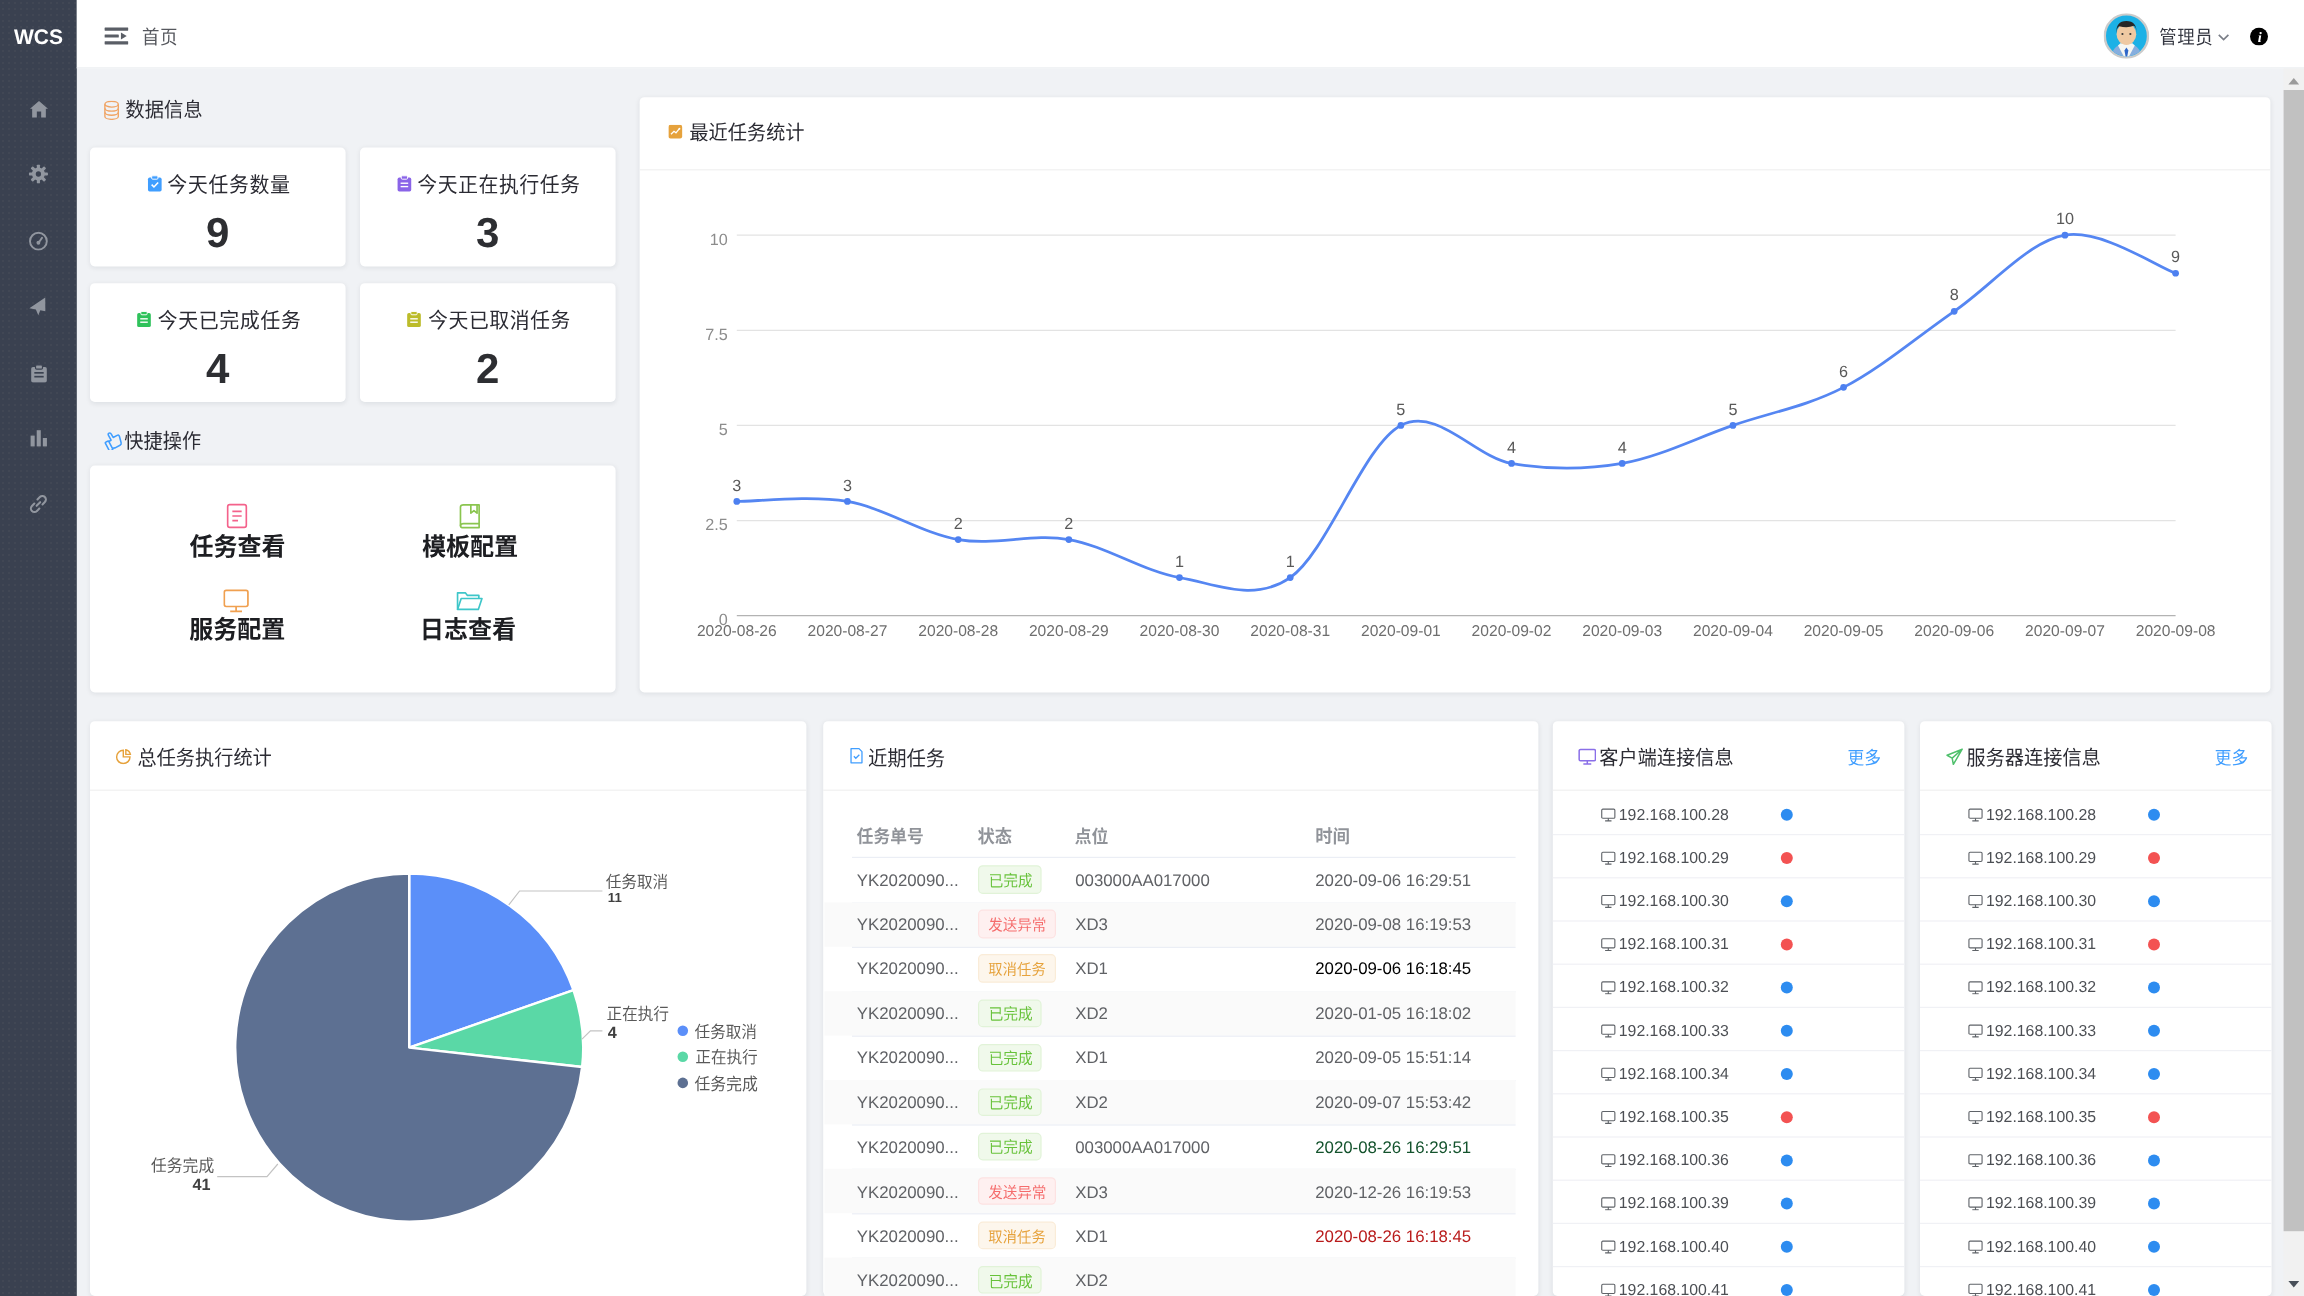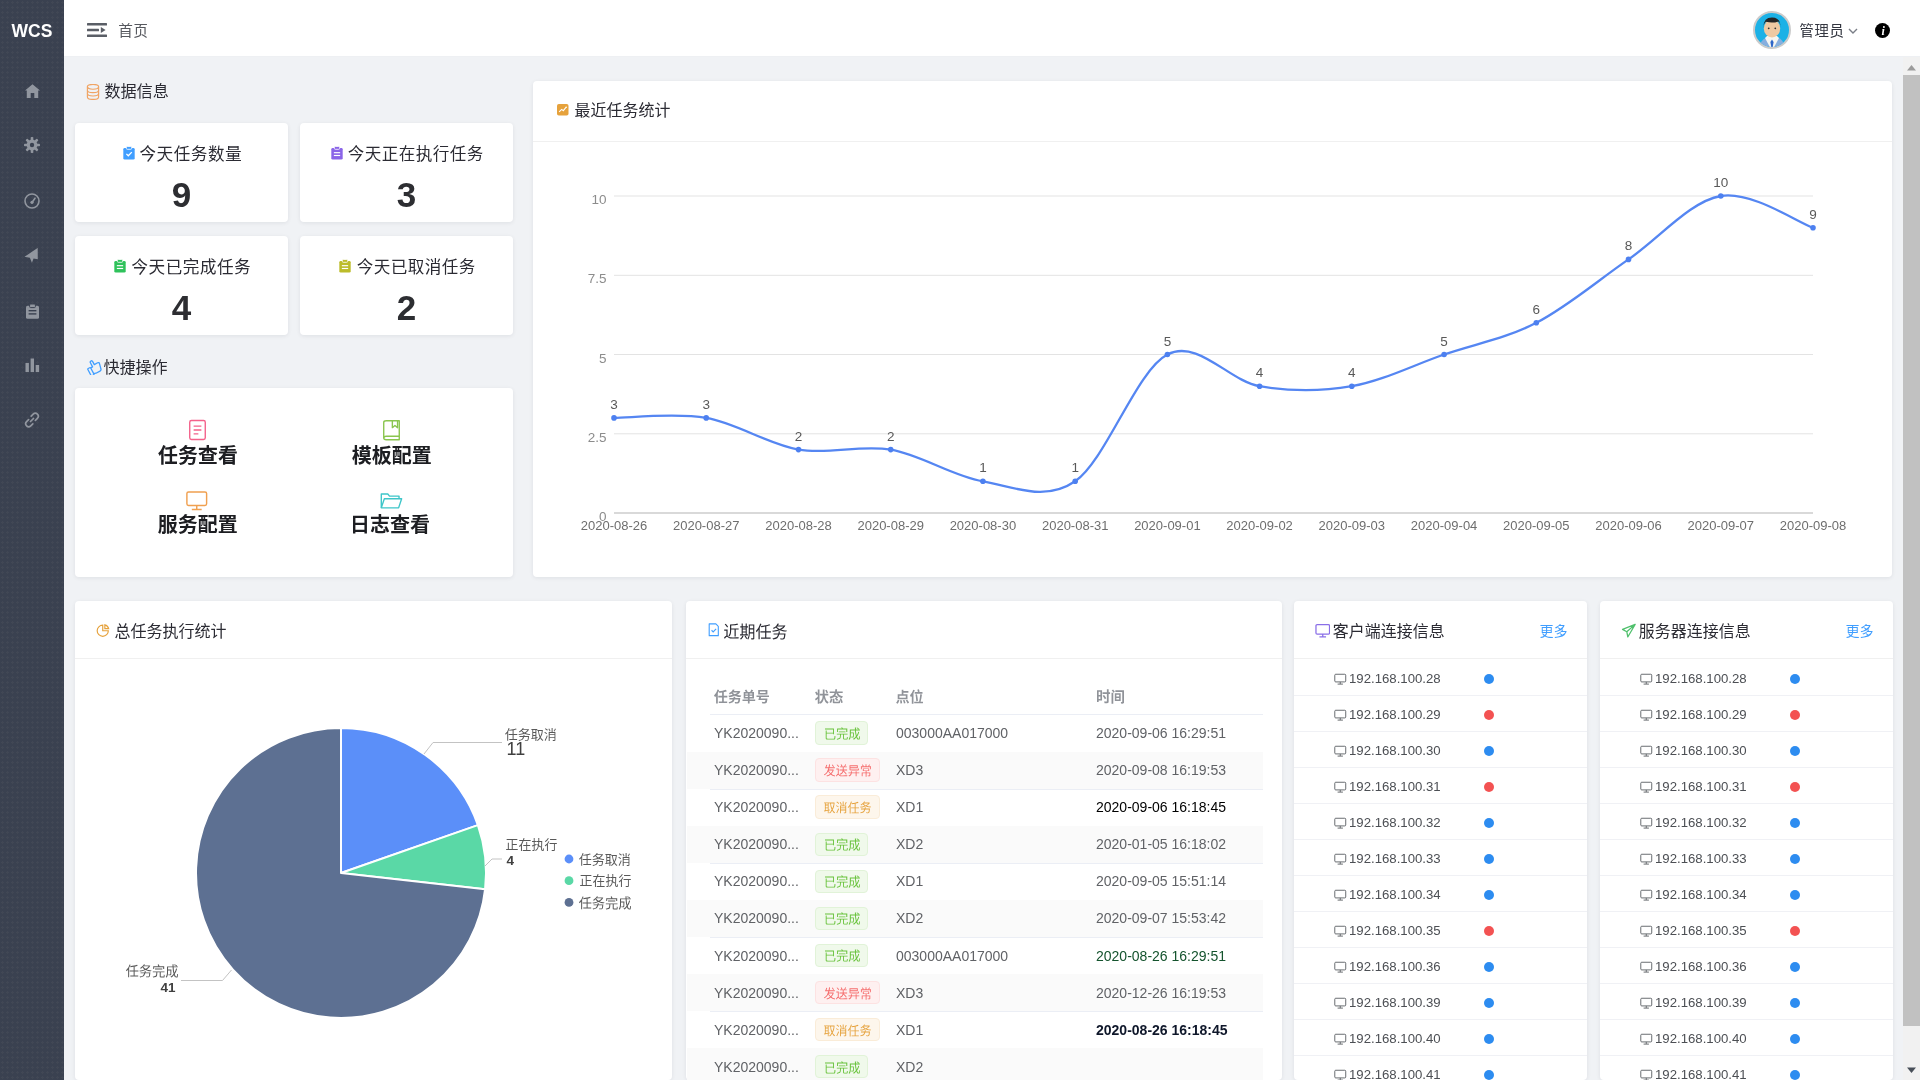--- a/index.html
+++ b/index.html
@@ -277,21 +277,21 @@
     <polyline points="349,97 358,85.5 427,85.5" fill="none" stroke="#c3c3c3" stroke-width="1"></polyline>
     <polyline points="410,209 417,202 427,202" fill="none" stroke="#c3c3c3" stroke-width="1"></polyline>
     <polyline points="156.5,313 147.5,323.5 106,323.5" fill="none" stroke="#c3c3c3" stroke-width="1"></polyline>
     <circle cx="494" cy="202.0" r="4.4" fill="#5b8ff9"></circle>
     <circle cx="494" cy="223.7" r="4.4" fill="#5ad8a6"></circle>
     <circle cx="494" cy="245.4" r="4.4" fill="#5d7092"></circle>
   </svg>
 <svg style="position:absolute;left:505.3px;top:727.9px;overflow:visible" width="51" height="13" viewBox="0.3 -11.0 50.8 13.0">
     <path d="M4.5 0.1L4.5 1.0L12.3 1.0L12.3 0.1L8.8 0.1L8.8 -4.0L12.5 -4.0L12.5 -4.9L8.8 -4.9L8.8 -8.8Q10.0 -9.1 10.5 -9.2Q11.1 -9.4 12.0 -9.7L11.2 -10.6Q9.6 -10.0 8.2 -9.7Q6.8 -9.4 4.4 -9.0Q4.5 -8.8 4.6 -8.6Q4.6 -8.4 4.7 -8.2Q5.7 -8.3 6.2 -8.4Q6.8 -8.5 7.8 -8.6L7.8 -4.9L3.9 -4.9L3.9 -4.0L7.8 -4.0L7.8 0.1L4.5 0.1ZM3.8 -10.9Q3.0 -8.7 2.4 -7.6Q1.7 -6.6 0.3 -5.2Q0.5 -4.9 0.6 -4.7Q0.8 -4.4 0.9 -4.2Q1.4 -4.7 1.7 -5.0Q1.9 -5.3 2.4 -6.0L2.4 1.8L3.4 1.8L3.4 -7.6Q3.9 -8.6 4.1 -9.1Q4.4 -9.6 4.8 -10.6L3.8 -10.9ZM18.8 -4.3Q18.7 -3.8 18.7 -3.6Q18.6 -3.4 18.5 -3.0L14.6 -3.0L14.6 -2.1L18.2 -2.1Q17.5 -0.3 16.8 0.2Q16.0 0.6 13.7 1.1Q13.9 1.3 14.0 1.5Q14.2 1.7 14.3 2.0Q16.8 1.3 17.6 0.8Q18.5 0.2 19.3 -2.1L23.2 -2.1Q23.0 -0.3 22.9 0.2Q22.8 0.6 22.5 0.9Q22.3 1.0 22.2 1.0Q22.2 1.0 21.9 1.0Q21.6 1.0 21.2 1.0Q20.7 1.0 19.9 0.9Q20.1 1.2 20.1 1.3Q20.2 1.5 20.2 1.8Q21.0 1.8 21.4 1.8Q21.8 1.8 22.2 1.8Q22.6 1.8 22.8 1.8Q22.9 1.7 23.2 1.5Q23.7 1.1 23.8 0.5Q24.0 -0.0 24.2 -2.5Q24.3 -2.7 24.3 -2.8Q24.3 -3.0 24.3 -3.0L19.6 -3.0Q19.7 -3.4 19.7 -3.6Q19.7 -3.8 19.8 -4.2L18.8 -4.3ZM22.7 -9.0Q21.9 -8.0 21.4 -7.6Q20.8 -7.2 19.6 -6.5Q18.6 -7.1 18.2 -7.5Q17.8 -7.8 17.2 -8.8L17.4 -9.0L22.7 -9.0ZM18.0 -11.0Q17.3 -10.0 16.6 -9.3Q16.0 -8.6 14.2 -7.4Q14.4 -7.2 14.5 -7.0Q14.6 -6.7 14.8 -6.5Q15.4 -6.9 15.7 -7.2Q16.0 -7.5 16.6 -8.0Q17.1 -7.2 17.4 -6.9Q17.7 -6.5 18.5 -6.0Q17.0 -5.4 16.1 -5.2Q15.2 -5.0 13.6 -4.8Q13.8 -4.6 13.8 -4.4Q13.9 -4.2 14.0 -4.0Q15.9 -4.2 16.9 -4.4Q17.8 -4.6 19.6 -5.3Q21.1 -4.6 22.0 -4.5Q22.9 -4.3 24.9 -4.1Q25.1 -4.4 25.2 -4.6Q25.3 -4.8 25.5 -5.0Q23.8 -5.1 22.9 -5.3Q22.1 -5.4 20.8 -6.0Q22.2 -6.9 22.8 -7.5Q23.4 -8.1 24.2 -9.5L23.6 -9.9L23.4 -9.8L18.2 -9.8Q18.5 -10.2 18.6 -10.3Q18.7 -10.5 19.0 -10.9L18.0 -11.0ZM37.0 -8.1Q36.7 -6.0 36.5 -5.2Q36.2 -4.3 35.5 -2.8Q34.8 -4.3 34.6 -5.2Q34.4 -6.1 34.1 -8.1L37.0 -8.1ZM32.6 -9.0L32.6 -8.1L33.2 -8.1Q33.6 -5.7 33.9 -4.6Q34.1 -3.5 34.9 -1.8Q34.2 -0.5 33.7 0.0Q33.2 0.5 32.2 1.2Q32.4 1.4 32.6 1.5Q32.7 1.7 32.9 2.0Q33.8 1.3 34.3 0.8Q34.7 0.4 35.4 -0.8Q36.1 0.3 36.5 0.8Q36.9 1.2 37.9 1.9Q38.0 1.6 38.2 1.4Q38.3 1.2 38.6 1.1Q37.5 0.4 37.1 -0.1Q36.7 -0.5 36.0 -1.7Q37.0 -3.6 37.4 -4.8Q37.7 -6.0 38.1 -8.9L37.5 -9.0L37.3 -9.0L32.6 -9.0ZM26.5 -0.9L26.7 0.1L30.6 -0.6L30.6 1.9L31.6 1.9L31.6 -0.8L32.7 -1.0L32.7 -1.9L31.6 -1.7L31.6 -9.1L32.5 -9.1L32.5 -10.0L26.6 -10.0L26.6 -9.1L27.5 -9.1L27.5 -0.9L26.5 -0.9ZM28.4 -9.1L30.6 -9.1L30.6 -7.0L28.4 -7.0L28.4 -9.1ZM28.4 -6.1L30.6 -6.1L30.6 -4.0L28.4 -4.0L28.4 -6.1ZM28.4 -3.1L30.6 -3.1L30.6 -1.4L28.4 -1.1L28.4 -3.1ZM50.2 -10.5Q49.9 -9.7 49.6 -9.1Q49.3 -8.6 48.8 -7.9L49.7 -7.5Q50.1 -8.2 50.4 -8.7Q50.7 -9.2 51.1 -10.1L50.2 -10.5ZM43.6 -10.1Q44.1 -9.2 44.4 -8.7Q44.7 -8.1 44.9 -7.4L45.7 -7.9Q45.5 -8.6 45.2 -9.1Q44.9 -9.7 44.4 -10.5L43.6 -10.1ZM40.1 -10.1Q40.9 -9.6 41.4 -9.2Q41.9 -8.9 42.3 -8.3L42.9 -9.2Q42.5 -9.7 42.0 -10.0Q41.5 -10.4 40.7 -10.8L40.1 -10.1ZM39.5 -6.3Q40.3 -5.9 40.8 -5.6Q41.3 -5.4 41.8 -5.0L42.4 -5.6Q41.9 -6.0 41.4 -6.3Q40.9 -6.6 40.0 -7.0L39.5 -6.3ZM39.9 1.2L40.7 1.9Q41.4 0.6 41.8 -0.4Q42.2 -1.3 42.8 -3.0L42.1 -3.8Q41.4 -1.8 41.0 -0.9Q40.5 0.1 39.9 1.2ZM44.9 -4.0L49.7 -4.0L49.7 -2.0L44.9 -2.0L44.9 -4.0ZM44.9 -4.8L44.9 -6.0L49.7 -6.0L49.7 -4.8L44.9 -4.8ZM46.8 -10.9L46.8 -6.9L43.9 -6.9L43.9 2.0L44.9 2.0L44.9 -1.2L49.7 -1.2L49.7 0.7Q49.7 1.0 49.6 1.0Q49.6 1.0 49.4 1.0Q49.2 1.0 48.9 1.0Q48.5 1.0 47.8 1.0Q47.9 1.3 48.0 1.5Q48.0 1.7 48.1 1.9Q49.1 1.9 49.4 1.9Q49.7 1.9 50.1 1.8Q50.5 1.6 50.6 1.5Q50.6 1.3 50.6 0.8L50.6 -6.9L47.8 -6.9L47.8 -10.9L46.8 -10.9Z" fill="#595959"></path>
   </svg>
-<div style="position:absolute;font-size:18px;color:#404040;font-weight:400;line-height:13.5px;white-space:nowrap;font-family:Liberation Sans,sans-serif;left:506.5px;top:742.5px;">11</div>
+<div style="position:absolute;font-size:11px;color:#404040;font-weight:700;line-height:13.5px;white-space:nowrap;font-family:Liberation Sans,sans-serif;left:506.5px;top:742.5px;">11</div>
 <svg style="position:absolute;left:505.7px;top:837.5px;overflow:visible" width="51" height="13" viewBox="0.7 -11.0 50.7 13.0">
     <path d="M2.4 -6.2L2.4 0.1L0.7 0.1L0.7 1.0L12.3 1.0L12.3 0.1L7.3 0.1L7.3 -4.0L11.4 -4.0L11.4 -5.0L7.3 -5.0L7.3 -9.0L11.9 -9.0L11.9 -10.0L1.2 -10.0L1.2 -9.0L6.3 -9.0L6.3 0.1L3.4 0.1L3.4 -6.2L2.4 -6.2ZM18.1 -11.0Q17.9 -10.3 17.8 -9.9Q17.7 -9.6 17.4 -8.9L13.8 -8.9L13.8 -8.0L17.0 -8.0Q16.1 -5.9 15.6 -4.9Q15.0 -4.0 13.5 -2.9Q13.6 -2.7 13.8 -2.4Q13.9 -2.2 14.0 -1.9Q14.5 -2.3 14.8 -2.6Q15.0 -2.8 15.5 -3.3L15.5 2.0L16.5 2.0L16.5 -4.6Q17.1 -5.7 17.4 -6.2Q17.6 -6.8 18.1 -8.0L25.2 -8.0L25.2 -8.9L18.5 -8.9Q18.7 -9.5 18.8 -9.8Q18.9 -10.1 19.1 -10.7L18.1 -11.0ZM20.8 -7.1L20.8 -4.0L17.8 -4.0L17.8 -3.1L20.8 -3.1L20.8 1.0L17.3 1.0L17.3 1.9L25.2 1.9L25.2 1.0L21.7 1.0L21.7 -3.1L24.7 -3.1L24.7 -4.0L21.7 -4.0L21.7 -7.1L20.8 -7.1ZM28.3 -10.9L28.3 -8.0L26.6 -8.0L26.6 -7.1L28.3 -7.1L28.3 -4.1L26.4 -3.5L26.7 -2.4L28.3 -3.0L28.3 0.8Q28.3 1.0 28.2 1.0Q28.2 1.0 28.0 1.0Q27.9 1.0 27.6 1.0Q27.4 1.0 26.8 1.0Q26.9 1.3 27.0 1.5Q27.1 1.7 27.1 1.9Q27.9 1.9 28.2 1.9Q28.4 1.9 28.8 1.8Q29.1 1.6 29.1 1.5Q29.2 1.3 29.2 0.8L29.2 -3.3L30.7 -3.9L30.6 -4.9L29.2 -4.4L29.2 -7.1L30.5 -7.1L30.5 -8.0L29.2 -8.0L29.2 -10.9L28.3 -10.9ZM32.8 -11.0Q32.8 -9.8 32.9 -9.3Q32.9 -8.8 32.8 -7.9L30.8 -7.9L30.8 -7.0L32.8 -7.0Q32.8 -6.0 32.8 -5.6Q32.7 -5.1 32.6 -4.3L31.4 -5.1L30.9 -4.3Q31.3 -4.0 31.6 -3.9Q31.9 -3.7 32.5 -3.3Q32.0 -1.3 31.6 -0.6Q31.2 0.2 29.6 1.2Q29.8 1.4 30.0 1.6Q30.1 1.8 30.2 2.0Q31.9 0.9 32.3 0.1Q32.8 -0.7 33.3 -2.8Q34.0 -2.2 34.3 -2.0Q34.6 -1.8 35.0 -1.4L35.6 -2.2Q35.1 -2.7 34.7 -2.9Q34.3 -3.2 33.5 -3.8Q33.6 -4.7 33.7 -5.3Q33.7 -5.8 33.8 -7.0L35.8 -7.0Q35.7 -1.3 35.6 0.3Q35.6 1.9 37.3 1.9Q38.1 1.9 38.2 1.7Q38.4 1.4 38.5 -0.4Q38.3 -0.5 38.1 -0.6Q37.9 -0.7 37.7 -0.9Q37.7 0.5 37.6 0.8Q37.5 1.0 37.3 1.0Q36.6 1.0 36.6 -0.5Q36.6 -2.1 36.8 -7.9L33.8 -7.9Q33.8 -8.8 33.8 -9.3Q33.8 -9.8 33.8 -10.9L32.8 -11.0ZM44.6 -10.0L44.6 -9.1L51.0 -9.1L51.0 -10.0L44.6 -10.0ZM42.5 -10.9Q41.8 -9.8 41.2 -9.2Q40.5 -8.6 39.5 -7.8Q39.6 -7.5 39.8 -7.3Q39.9 -7.1 40.0 -6.9Q41.2 -7.8 41.9 -8.5Q42.5 -9.3 43.4 -10.5L42.5 -10.9ZM44.1 -6.0L44.1 -5.1L48.5 -5.1L48.5 0.7Q48.5 1.0 48.4 1.0Q48.4 1.0 48.1 1.0Q47.9 1.0 47.4 1.0Q47.0 1.0 46.1 1.0Q46.2 1.3 46.3 1.5Q46.4 1.7 46.4 2.0Q47.7 2.0 48.0 2.0Q48.4 2.0 48.9 1.8Q49.3 1.7 49.4 1.5Q49.4 1.4 49.4 0.8L49.4 -5.1L51.4 -5.1L51.4 -6.0L44.1 -6.0ZM43.0 -7.8Q42.1 -6.1 41.4 -5.3Q40.7 -4.6 39.3 -3.5Q39.5 -3.3 39.7 -3.1Q39.9 -2.9 40.0 -2.6Q40.5 -3.1 40.7 -3.3Q41.0 -3.6 41.5 -4.1L41.5 2.0L42.5 2.0L42.5 -5.2Q43.0 -5.9 43.2 -6.3Q43.5 -6.7 43.9 -7.4L43.0 -7.8Z" fill="#595959"></path>
   </svg>
 <div style="position:absolute;font-size:13.5px;color:#404040;font-weight:700;line-height:13.5px;white-space:nowrap;font-family:Liberation Sans,sans-serif;left:506.5px;top:853.8px;">4</div>
 <svg style="position:absolute;left:126.3px;top:963.9px;overflow:visible" width="52" height="14" viewBox="0.3 -11.0 51.2 13.2">
     <path d="M4.5 0.1L4.5 1.0L12.3 1.0L12.3 0.1L8.8 0.1L8.8 -4.0L12.5 -4.0L12.5 -4.9L8.8 -4.9L8.8 -8.8Q10.0 -9.1 10.5 -9.2Q11.1 -9.4 12.0 -9.7L11.2 -10.6Q9.6 -10.0 8.2 -9.7Q6.8 -9.4 4.4 -9.0Q4.5 -8.8 4.6 -8.6Q4.6 -8.4 4.7 -8.2Q5.7 -8.3 6.2 -8.4Q6.8 -8.5 7.8 -8.6L7.8 -4.9L3.9 -4.9L3.9 -4.0L7.8 -4.0L7.8 0.1L4.5 0.1ZM3.8 -10.9Q3.0 -8.7 2.4 -7.6Q1.7 -6.6 0.3 -5.2Q0.5 -4.9 0.6 -4.7Q0.8 -4.4 0.9 -4.2Q1.4 -4.7 1.7 -5.0Q1.9 -5.3 2.4 -6.0L2.4 1.8L3.4 1.8L3.4 -7.6Q3.9 -8.6 4.1 -9.1Q4.4 -9.6 4.8 -10.6L3.8 -10.9ZM18.8 -4.3Q18.7 -3.8 18.7 -3.6Q18.6 -3.4 18.5 -3.0L14.6 -3.0L14.6 -2.1L18.2 -2.1Q17.5 -0.3 16.8 0.2Q16.0 0.6 13.7 1.1Q13.9 1.3 14.0 1.5Q14.2 1.7 14.3 2.0Q16.8 1.3 17.6 0.8Q18.5 0.2 19.3 -2.1L23.2 -2.1Q23.0 -0.3 22.9 0.2Q22.8 0.6 22.5 0.9Q22.3 1.0 22.2 1.0Q22.2 1.0 21.9 1.0Q21.6 1.0 21.2 1.0Q20.7 1.0 19.9 0.9Q20.1 1.2 20.1 1.3Q20.2 1.5 20.2 1.8Q21.0 1.8 21.4 1.8Q21.8 1.8 22.2 1.8Q22.6 1.8 22.8 1.8Q22.9 1.7 23.2 1.5Q23.7 1.1 23.8 0.5Q24.0 -0.0 24.2 -2.5Q24.3 -2.7 24.3 -2.8Q24.3 -3.0 24.3 -3.0L19.6 -3.0Q19.7 -3.4 19.7 -3.6Q19.7 -3.8 19.8 -4.2L18.8 -4.3ZM22.7 -9.0Q21.9 -8.0 21.4 -7.6Q20.8 -7.2 19.6 -6.5Q18.6 -7.1 18.2 -7.5Q17.8 -7.8 17.2 -8.8L17.4 -9.0L22.7 -9.0ZM18.0 -11.0Q17.3 -10.0 16.6 -9.3Q16.0 -8.6 14.2 -7.4Q14.4 -7.2 14.5 -7.0Q14.6 -6.7 14.8 -6.5Q15.4 -6.9 15.7 -7.2Q16.0 -7.5 16.6 -8.0Q17.1 -7.2 17.4 -6.9Q17.7 -6.5 18.5 -6.0Q17.0 -5.4 16.1 -5.2Q15.2 -5.0 13.6 -4.8Q13.8 -4.6 13.8 -4.4Q13.9 -4.2 14.0 -4.0Q15.9 -4.2 16.9 -4.4Q17.8 -4.6 19.6 -5.3Q21.1 -4.6 22.0 -4.5Q22.9 -4.3 24.9 -4.1Q25.1 -4.4 25.2 -4.6Q25.3 -4.8 25.5 -5.0Q23.8 -5.1 22.9 -5.3Q22.1 -5.4 20.8 -6.0Q22.2 -6.9 22.8 -7.5Q23.4 -8.1 24.2 -9.5L23.6 -9.9L23.4 -9.8L18.2 -9.8Q18.5 -10.2 18.6 -10.3Q18.7 -10.5 19.0 -10.9L18.0 -11.0ZM28.9 -6.9L28.9 -6.0L36.0 -6.0L36.0 -6.9L28.9 -6.9ZM26.7 -4.0L26.7 -3.1L30.2 -3.1Q30.1 -0.5 29.8 0.1Q29.5 0.7 26.6 1.3Q26.8 1.5 26.9 1.7Q27.0 1.9 27.1 2.1Q30.3 1.4 30.7 0.7Q31.0 -0.1 31.2 -3.1L33.5 -3.1L33.5 0.5Q33.5 1.6 33.7 1.8Q33.8 1.9 35.0 1.9Q35.3 1.9 36.0 1.9Q36.8 1.9 37.0 1.9Q38.0 1.9 38.2 1.7Q38.3 1.5 38.4 -0.5Q38.2 -0.6 38.0 -0.6Q37.8 -0.7 37.5 -0.9Q37.5 0.8 37.5 0.9Q37.4 1.0 36.9 1.0Q36.6 1.0 36.0 1.0Q35.4 1.0 35.1 1.0Q34.6 1.0 34.5 1.0Q34.5 0.9 34.5 0.5L34.5 -3.1L38.2 -3.1L38.2 -4.0L26.7 -4.0ZM31.5 -10.6Q31.7 -10.1 31.8 -9.8Q32.0 -9.5 32.1 -9.0L27.1 -9.0L27.1 -6.4L28.0 -6.4L28.0 -8.1L36.9 -8.1L36.9 -6.4L37.9 -6.4L37.9 -9.0L33.3 -9.0Q33.1 -9.6 32.9 -10.0Q32.8 -10.4 32.4 -11.0L31.5 -10.6ZM46.1 -11.0Q46.1 -10.3 46.1 -10.0Q46.1 -9.6 46.1 -8.9L40.7 -8.9L40.7 -4.9Q40.7 -2.9 40.6 -1.6Q40.5 -0.4 39.5 1.5Q39.7 1.7 39.9 1.8Q40.1 2.0 40.3 2.2Q41.5 0.3 41.6 -1.2Q41.7 -2.7 41.7 -4.9L41.7 -5.0L44.0 -5.0Q44.0 -2.4 44.0 -1.9Q43.9 -1.4 43.8 -1.2Q43.7 -1.0 43.6 -1.0Q43.5 -1.0 43.3 -1.0Q43.1 -1.0 42.8 -1.0Q42.6 -1.0 42.0 -1.1Q42.1 -0.8 42.2 -0.6Q42.2 -0.4 42.2 -0.1Q42.9 -0.1 43.2 -0.1Q43.5 -0.1 43.8 -0.1Q44.2 -0.2 44.3 -0.2Q44.4 -0.3 44.6 -0.5Q44.9 -0.9 44.9 -1.5Q44.9 -2.1 45.0 -5.5Q45.0 -5.6 45.0 -5.8Q45.0 -5.9 45.0 -5.9L41.7 -5.9L41.7 -8.0L46.2 -8.0Q46.3 -5.5 46.5 -4.4Q46.7 -3.3 47.2 -1.6Q46.3 -0.5 45.8 -0.0Q45.3 0.5 44.1 1.2Q44.3 1.4 44.5 1.6Q44.7 1.8 44.9 2.0Q45.9 1.4 46.3 1.0Q46.8 0.6 47.5 -0.5Q48.1 1.2 48.5 1.6Q48.9 2.0 49.9 2.0Q50.9 2.0 51.1 1.7Q51.3 1.4 51.5 -1.2Q51.2 -1.3 51.0 -1.5Q50.8 -1.6 50.6 -1.8Q50.5 0.1 50.5 0.5Q50.4 1.0 50.0 1.0Q49.3 1.0 49.0 0.5Q48.8 -0.0 48.3 -1.4Q49.2 -2.9 49.6 -3.7Q50.0 -4.6 50.6 -6.5L49.6 -6.8Q49.2 -5.3 48.9 -4.6Q48.6 -4.0 47.9 -2.7Q47.6 -4.2 47.5 -5.0Q47.3 -5.9 47.2 -8.0L51.4 -8.0L51.4 -8.9L47.1 -8.9Q47.1 -9.6 47.1 -10.0Q47.1 -10.3 47.1 -11.0L46.1 -11.0ZM47.7 -10.4Q48.5 -10.0 49.0 -9.7Q49.5 -9.4 50.0 -8.9L50.7 -9.6Q50.1 -10.0 49.6 -10.3Q49.1 -10.6 48.3 -11.0L47.7 -10.4Z" fill="#595959"></path>
   </svg>
 <div style="position:absolute;font-size:13.5px;color:#404040;font-weight:700;line-height:13.5px;white-space:nowrap;font-family:Liberation Sans,sans-serif;right:1744.5px;top:980.8px;">41</div>
 <svg style="position:absolute;left:579.3px;top:852.5px;overflow:visible" width="51" height="13" viewBox="0.3 -11.0 50.8 13.0">
     <path d="M4.5 0.1L4.5 1.0L12.3 1.0L12.3 0.1L8.8 0.1L8.8 -4.0L12.5 -4.0L12.5 -4.9L8.8 -4.9L8.8 -8.8Q10.0 -9.1 10.5 -9.2Q11.1 -9.4 12.0 -9.7L11.2 -10.6Q9.6 -10.0 8.2 -9.7Q6.8 -9.4 4.4 -9.0Q4.5 -8.8 4.6 -8.6Q4.6 -8.4 4.7 -8.2Q5.7 -8.3 6.2 -8.4Q6.8 -8.5 7.8 -8.6L7.8 -4.9L3.9 -4.9L3.9 -4.0L7.8 -4.0L7.8 0.1L4.5 0.1ZM3.8 -10.9Q3.0 -8.7 2.4 -7.6Q1.7 -6.6 0.3 -5.2Q0.5 -4.9 0.6 -4.7Q0.8 -4.4 0.9 -4.2Q1.4 -4.7 1.7 -5.0Q1.9 -5.3 2.4 -6.0L2.4 1.8L3.4 1.8L3.4 -7.6Q3.9 -8.6 4.1 -9.1Q4.4 -9.6 4.8 -10.6L3.8 -10.9ZM18.8 -4.3Q18.7 -3.8 18.7 -3.6Q18.6 -3.4 18.5 -3.0L14.6 -3.0L14.6 -2.1L18.2 -2.1Q17.5 -0.3 16.8 0.2Q16.0 0.6 13.7 1.1Q13.9 1.3 14.0 1.5Q14.2 1.7 14.3 2.0Q16.8 1.3 17.6 0.8Q18.5 0.2 19.3 -2.1L23.2 -2.1Q23.0 -0.3 22.9 0.2Q22.8 0.6 22.5 0.9Q22.3 1.0 22.2 1.0Q22.2 1.0 21.9 1.0Q21.6 1.0 21.2 1.0Q20.7 1.0 19.9 0.9Q20.1 1.2 20.1 1.3Q20.2 1.5 20.2 1.8Q21.0 1.8 21.4 1.8Q21.8 1.8 22.2 1.8Q22.6 1.8 22.8 1.8Q22.9 1.7 23.2 1.5Q23.7 1.1 23.8 0.5Q24.0 -0.0 24.2 -2.5Q24.3 -2.7 24.3 -2.8Q24.3 -3.0 24.3 -3.0L19.6 -3.0Q19.7 -3.4 19.7 -3.6Q19.7 -3.8 19.8 -4.2L18.8 -4.3ZM22.7 -9.0Q21.9 -8.0 21.4 -7.6Q20.8 -7.2 19.6 -6.5Q18.6 -7.1 18.2 -7.5Q17.8 -7.8 17.2 -8.8L17.4 -9.0L22.7 -9.0ZM18.0 -11.0Q17.3 -10.0 16.6 -9.3Q16.0 -8.6 14.2 -7.4Q14.4 -7.2 14.5 -7.0Q14.6 -6.7 14.8 -6.5Q15.4 -6.9 15.7 -7.2Q16.0 -7.5 16.6 -8.0Q17.1 -7.2 17.4 -6.9Q17.7 -6.5 18.5 -6.0Q17.0 -5.4 16.1 -5.2Q15.2 -5.0 13.6 -4.8Q13.8 -4.6 13.8 -4.4Q13.9 -4.2 14.0 -4.0Q15.9 -4.2 16.9 -4.4Q17.8 -4.6 19.6 -5.3Q21.1 -4.6 22.0 -4.5Q22.9 -4.3 24.9 -4.1Q25.1 -4.4 25.2 -4.6Q25.3 -4.8 25.5 -5.0Q23.8 -5.1 22.9 -5.3Q22.1 -5.4 20.8 -6.0Q22.2 -6.9 22.8 -7.5Q23.4 -8.1 24.2 -9.5L23.6 -9.9L23.4 -9.8L18.2 -9.8Q18.5 -10.2 18.6 -10.3Q18.7 -10.5 19.0 -10.9L18.0 -11.0ZM37.0 -8.1Q36.7 -6.0 36.5 -5.2Q36.2 -4.3 35.5 -2.8Q34.8 -4.3 34.6 -5.2Q34.4 -6.1 34.1 -8.1L37.0 -8.1ZM32.6 -9.0L32.6 -8.1L33.2 -8.1Q33.6 -5.7 33.9 -4.6Q34.1 -3.5 34.9 -1.8Q34.2 -0.5 33.7 0.0Q33.2 0.5 32.2 1.2Q32.4 1.4 32.6 1.5Q32.7 1.7 32.9 2.0Q33.8 1.3 34.3 0.8Q34.7 0.4 35.4 -0.8Q36.1 0.3 36.5 0.8Q36.9 1.2 37.9 1.9Q38.0 1.6 38.2 1.4Q38.3 1.2 38.6 1.1Q37.5 0.4 37.1 -0.1Q36.7 -0.5 36.0 -1.7Q37.0 -3.6 37.4 -4.8Q37.7 -6.0 38.1 -8.9L37.5 -9.0L37.3 -9.0L32.6 -9.0ZM26.5 -0.9L26.7 0.1L30.6 -0.6L30.6 1.9L31.6 1.9L31.6 -0.8L32.7 -1.0L32.7 -1.9L31.6 -1.7L31.6 -9.1L32.5 -9.1L32.5 -10.0L26.6 -10.0L26.6 -9.1L27.5 -9.1L27.5 -0.9L26.5 -0.9ZM28.4 -9.1L30.6 -9.1L30.6 -7.0L28.4 -7.0L28.4 -9.1ZM28.4 -6.1L30.6 -6.1L30.6 -4.0L28.4 -4.0L28.4 -6.1ZM28.4 -3.1L30.6 -3.1L30.6 -1.4L28.4 -1.1L28.4 -3.1ZM50.2 -10.5Q49.9 -9.7 49.6 -9.1Q49.3 -8.6 48.8 -7.9L49.7 -7.5Q50.1 -8.2 50.4 -8.7Q50.7 -9.2 51.1 -10.1L50.2 -10.5ZM43.6 -10.1Q44.1 -9.2 44.4 -8.7Q44.7 -8.1 44.9 -7.4L45.7 -7.9Q45.5 -8.6 45.2 -9.1Q44.9 -9.7 44.4 -10.5L43.6 -10.1ZM40.1 -10.1Q40.9 -9.6 41.4 -9.2Q41.9 -8.9 42.3 -8.3L42.9 -9.2Q42.5 -9.7 42.0 -10.0Q41.5 -10.4 40.7 -10.8L40.1 -10.1ZM39.5 -6.3Q40.3 -5.9 40.8 -5.6Q41.3 -5.4 41.8 -5.0L42.4 -5.6Q41.9 -6.0 41.4 -6.3Q40.9 -6.6 40.0 -7.0L39.5 -6.3ZM39.9 1.2L40.7 1.9Q41.4 0.6 41.8 -0.4Q42.2 -1.3 42.8 -3.0L42.1 -3.8Q41.4 -1.8 41.0 -0.9Q40.5 0.1 39.9 1.2ZM44.9 -4.0L49.7 -4.0L49.7 -2.0L44.9 -2.0L44.9 -4.0ZM44.9 -4.8L44.9 -6.0L49.7 -6.0L49.7 -4.8L44.9 -4.8ZM46.8 -10.9L46.8 -6.9L43.9 -6.9L43.9 2.0L44.9 2.0L44.9 -1.2L49.7 -1.2L49.7 0.7Q49.7 1.0 49.6 1.0Q49.6 1.0 49.4 1.0Q49.2 1.0 48.9 1.0Q48.5 1.0 47.8 1.0Q47.9 1.3 48.0 1.5Q48.0 1.7 48.1 1.9Q49.1 1.9 49.4 1.9Q49.7 1.9 50.1 1.8Q50.5 1.6 50.6 1.5Q50.6 1.3 50.6 0.8L50.6 -6.9L47.8 -6.9L47.8 -10.9L46.8 -10.9Z" fill="#595959"></path>
@@ -393,21 +393,21 @@
   </svg>
 <div style="position:absolute;font-size:14px;color:#606266;font-weight:400;line-height:14px;white-space:nowrap;font-family:Liberation Sans,sans-serif;left:896px;top:985.6px;">XD3</div>
 <div style="position:absolute;font-size:14px;color:#606266;font-weight:400;line-height:14px;white-space:nowrap;font-family:Liberation Sans,sans-serif;left:1096px;top:985.6px;">2020-12-26 16:19:53</div>
 <div class="abs" style="left:710px;top:1011.2px;width:553px;height:1px;background:#ebeef5"></div>
 <div style="position:absolute;font-size:14px;color:#606266;font-weight:400;line-height:14px;white-space:nowrap;font-family:Liberation Sans,sans-serif;left:714px;top:1022.8px;">YK2020090...</div>
 <div class="abs" style="left:815px;top:1018.0px;width:65px;height:23.4px;background:#fdf6ec;border:1px solid #faecd8;border-radius:4px"></div>
 <svg style="position:absolute;left:824.0px;top:1023.6px;overflow:visible" width="47" height="13" viewBox="0.5 -11.0 47.0 12.2">
     <path d="M10.2 -9.0Q9.9 -7.0 9.6 -6.1Q9.4 -5.2 8.8 -3.8Q8.1 -5.3 7.9 -6.2Q7.7 -7.1 7.5 -9.0L10.2 -9.0ZM6.1 -9.9L6.1 -9.0L6.7 -9.0Q7.0 -6.6 7.2 -5.5Q7.5 -4.5 8.2 -2.8Q7.5 -1.5 7.1 -1.0Q6.7 -0.5 5.7 0.2Q5.9 0.4 6.1 0.6Q6.2 0.7 6.3 1.0Q7.2 0.3 7.6 -0.2Q8.0 -0.6 8.7 -1.8Q9.3 -0.7 9.7 -0.2Q10.0 0.2 11.0 0.9Q11.1 0.6 11.2 0.4Q11.4 0.2 11.6 0.1Q10.6 -0.6 10.2 -1.1Q9.8 -1.5 9.2 -2.7Q10.2 -4.6 10.5 -5.7Q10.8 -6.9 11.1 -9.7L10.6 -9.9L10.4 -9.9L6.1 -9.9ZM0.5 -1.9L0.7 -0.9L4.3 -1.6L4.3 0.9L5.1 0.9L5.1 -1.8L6.2 -2.0L6.2 -2.9L5.1 -2.7L5.1 -9.2L6.0 -9.2L6.0 -10.0L0.6 -10.0L0.6 -9.2L1.4 -9.2L1.4 -2.0L0.5 -1.9ZM2.2 -9.2L4.3 -9.2L4.3 -7.8L2.2 -7.8L2.2 -9.2ZM2.2 -7.0L4.3 -7.0L4.3 -5.0L2.2 -5.0L2.2 -7.0ZM2.2 -4.2L4.3 -4.2L4.3 -2.5L2.2 -2.1L2.2 -4.2ZM22.3 -10.5Q22.0 -9.7 21.8 -9.2Q21.5 -8.6 21.1 -7.9L21.8 -7.5Q22.3 -8.2 22.5 -8.7Q22.8 -9.2 23.2 -10.2L22.3 -10.5ZM16.2 -10.1Q16.7 -9.3 17.0 -8.7Q17.2 -8.2 17.4 -7.5L18.2 -7.9Q18.0 -8.6 17.8 -9.2Q17.5 -9.7 17.0 -10.5L16.2 -10.1ZM13.0 -10.1Q13.8 -9.6 14.2 -9.3Q14.7 -8.9 15.1 -8.4L15.6 -9.2Q15.2 -9.7 14.7 -10.0Q14.3 -10.4 13.5 -10.8L13.0 -10.1ZM12.5 -6.5Q13.2 -6.1 13.7 -5.8Q14.1 -5.5 14.6 -5.1L15.1 -5.8Q14.7 -6.2 14.2 -6.4Q13.7 -6.7 13.0 -7.1L12.5 -6.5ZM12.8 0.2L13.6 0.8Q14.2 -0.4 14.6 -1.3Q15.0 -2.1 15.5 -3.5L14.9 -4.1Q14.2 -2.6 13.8 -1.7Q13.4 -0.8 12.8 0.2ZM17.4 -4.2L21.8 -4.2L21.8 -2.8L17.4 -2.8L17.4 -4.2ZM17.4 -5.0L17.4 -6.1L21.8 -6.1L21.8 -5.0L17.4 -5.0ZM19.2 -11.0L19.2 -7.0L16.5 -7.0L16.5 0.9L17.4 0.9L17.4 -2.0L21.8 -2.0L21.8 -0.2Q21.8 -0.0 21.8 -0.0Q21.8 0.0 21.6 0.0Q21.4 0.0 21.1 0.0Q20.8 0.0 20.1 0.0Q20.2 0.2 20.3 0.4Q20.4 0.6 20.4 0.9Q21.3 0.9 21.6 0.9Q21.9 0.9 22.3 0.7Q22.6 0.6 22.7 0.4Q22.7 0.3 22.7 -0.2L22.7 -7.0L20.1 -7.0L20.1 -11.0L19.2 -11.0ZM28.1 0.0L28.1 0.9L35.3 0.9L35.3 0.0L32.1 0.0L32.1 -4.1L35.5 -4.1L35.5 -5.0L32.1 -5.0L32.1 -8.9Q33.2 -9.1 33.7 -9.2Q34.2 -9.4 35.0 -9.7L34.4 -10.6Q32.9 -10.0 31.6 -9.7Q30.3 -9.4 28.0 -9.1Q28.1 -8.8 28.2 -8.6Q28.3 -8.5 28.3 -8.2Q29.2 -8.3 29.7 -8.4Q30.2 -8.5 31.2 -8.7L31.2 -5.0L27.6 -5.0L27.6 -4.1L31.2 -4.1L31.2 0.0L28.1 0.0ZM27.5 -10.9Q26.8 -8.8 26.2 -7.7Q25.5 -6.6 24.2 -5.2Q24.4 -5.0 24.6 -4.8Q24.7 -4.5 24.8 -4.3Q25.3 -4.8 25.5 -5.1Q25.8 -5.4 26.2 -6.1L26.2 1.2L27.1 1.2L27.1 -7.6Q27.6 -8.6 27.8 -9.1Q28.0 -9.6 28.4 -10.6L27.5 -10.9ZM41.3 -5.1Q41.3 -4.7 41.2 -4.4Q41.2 -4.2 41.1 -3.8L37.5 -3.8L37.5 -3.0L40.8 -3.0Q40.1 -1.2 39.5 -0.8Q38.8 -0.3 36.7 0.1Q36.8 0.3 37.0 0.5Q37.1 0.7 37.2 0.9Q39.5 0.3 40.3 -0.2Q41.0 -0.8 41.8 -3.0L45.4 -3.0Q45.2 -1.2 45.1 -0.8Q45.0 -0.4 44.7 -0.1Q44.6 0.0 44.5 0.0Q44.5 0.0 44.2 0.0Q43.9 0.0 43.5 0.0Q43.1 0.0 42.4 -0.1Q42.5 0.2 42.6 0.3Q42.6 0.5 42.7 0.7Q43.4 0.8 43.7 0.8Q44.1 0.8 44.5 0.8Q44.9 0.7 45.0 0.7Q45.2 0.7 45.4 0.4Q45.8 0.1 46.0 -0.5Q46.1 -1.0 46.4 -3.4Q46.4 -3.5 46.4 -3.6Q46.4 -3.8 46.4 -3.8L42.0 -3.8Q42.1 -4.2 42.2 -4.4Q42.2 -4.6 42.3 -5.1L41.3 -5.1ZM44.9 -9.0Q44.2 -8.2 43.7 -7.9Q43.2 -7.5 42.1 -7.0Q41.2 -7.5 40.8 -7.8Q40.4 -8.1 39.9 -8.8L40.0 -9.0L44.9 -9.0ZM40.6 -11.0Q40.0 -10.0 39.4 -9.3Q38.8 -8.7 37.1 -7.7Q37.3 -7.6 37.4 -7.4Q37.5 -7.2 37.6 -7.0Q38.2 -7.3 38.5 -7.6Q38.8 -7.8 39.3 -8.2Q39.8 -7.6 40.1 -7.3Q40.4 -7.0 41.1 -6.6Q39.7 -6.1 38.9 -5.9Q38.1 -5.8 36.5 -5.6Q36.7 -5.4 36.8 -5.3Q36.8 -5.1 36.9 -4.8Q38.7 -5.1 39.6 -5.2Q40.5 -5.4 42.1 -6.1Q43.5 -5.5 44.3 -5.3Q45.2 -5.1 47.0 -5.0Q47.1 -5.2 47.2 -5.4Q47.3 -5.6 47.5 -5.8Q45.9 -5.9 45.2 -6.0Q44.4 -6.2 43.2 -6.6Q44.5 -7.3 45.0 -7.8Q45.6 -8.3 46.3 -9.4L45.8 -9.8L45.6 -9.8L40.8 -9.8Q41.0 -10.1 41.2 -10.3Q41.3 -10.5 41.5 -10.8L40.6 -11.0Z" fill="#E6A23C"></path>
   </svg>
 <div style="position:absolute;font-size:14px;color:#606266;font-weight:400;line-height:14px;white-space:nowrap;font-family:Liberation Sans,sans-serif;left:896px;top:1022.8px;">XD1</div>
-<div style="position:absolute;font-size:14px;color:#0f172a;font-weight:700;line-height:14px;white-space:nowrap;font-family:Liberation Sans,sans-serif;left:1096px;top:1022.8px;">2020-08-26 16:18:45</div>
+<div style="position:absolute;font-size:14px;color:#b91c1c;font-weight:400;line-height:14px;white-space:nowrap;font-family:Liberation Sans,sans-serif;left:1096px;top:1022.8px;">2020-08-26 16:18:45</div>
 <div class="abs" style="left:710px;top:1048.3px;width:553px;height:1px;background:#ebeef5"></div>
 <div class="abs" style="left:687px;top:1048.3px;width:576px;height:37.1px;background:#fafafa"></div>
 <div style="position:absolute;font-size:14px;color:#606266;font-weight:400;line-height:14px;white-space:nowrap;font-family:Liberation Sans,sans-serif;left:714px;top:1059.8px;">YK2020090...</div>
 <div class="abs" style="left:815px;top:1055.1px;width:53px;height:23.4px;background:#f0f9eb;border:1px solid #e1f3d8;border-radius:4px"></div>
 <svg style="position:absolute;left:824.6px;top:1060.7px;overflow:visible" width="35" height="13" viewBox="1.1 -11.2 34.4 12.3">
     <path d="M1.1 -10.0L1.1 -9.1L9.0 -9.1L9.0 -5.9L2.7 -5.9L2.7 -7.9L1.8 -7.9L1.8 -1.2Q1.8 0.5 2.1 0.7Q2.4 0.9 4.3 0.9Q4.8 0.9 6.5 0.9Q8.3 0.9 8.8 0.9Q10.8 0.9 11.0 0.6Q11.2 0.2 11.4 -2.4Q11.1 -2.5 10.9 -2.5Q10.7 -2.6 10.5 -2.8Q10.3 -0.5 10.2 -0.2Q10.1 0.0 8.8 0.0Q8.0 0.0 6.4 0.0Q4.9 0.0 4.2 0.0Q2.9 0.0 2.8 -0.1Q2.7 -0.2 2.7 -1.1L2.7 -5.0L9.0 -5.0L9.0 -4.3L9.9 -4.3L9.9 -10.0L1.1 -10.0ZM14.7 -7.0L14.7 -6.2L21.2 -6.2L21.2 -7.0L14.7 -7.0ZM12.7 -4.8L12.7 -4.0L15.9 -4.0Q15.8 -1.5 15.5 -0.9Q15.2 -0.3 12.5 0.3Q12.7 0.5 12.8 0.6Q12.9 0.8 13.0 1.0Q16.0 0.4 16.3 -0.3Q16.6 -1.1 16.8 -4.0L18.9 -4.0L18.9 -0.5Q18.9 0.6 19.1 0.7Q19.2 0.8 20.3 0.8Q20.5 0.8 21.2 0.8Q21.9 0.8 22.2 0.8Q23.1 0.8 23.2 0.6Q23.4 0.4 23.5 -1.4Q23.2 -1.5 23.0 -1.6Q22.8 -1.7 22.6 -1.9Q22.6 -0.2 22.6 -0.1Q22.5 0.0 22.1 0.0Q21.8 0.0 21.2 0.0Q20.6 0.0 20.4 0.0Q19.9 0.0 19.9 -0.0Q19.8 -0.1 19.8 -0.5L19.8 -4.0L23.3 -4.0L23.3 -4.8L12.7 -4.8ZM17.0 -10.9Q17.2 -10.6 17.4 -10.4Q17.5 -10.2 17.6 -9.9L13.0 -9.9L13.0 -6.5L13.9 -6.5L13.9 -9.0L22.0 -9.0L22.0 -6.5L23.0 -6.5L23.0 -9.9L18.7 -9.9Q18.5 -10.2 18.4 -10.5Q18.2 -10.8 17.9 -11.2L17.0 -10.9ZM30.5 -11.0Q30.5 -10.3 30.5 -9.9Q30.5 -9.6 30.6 -8.9L25.5 -8.9L25.5 -5.1Q25.5 -3.4 25.5 -2.3Q25.4 -1.2 24.4 0.5Q24.6 0.6 24.8 0.8Q25.0 0.9 25.2 1.1Q26.3 -0.6 26.4 -1.9Q26.5 -3.2 26.5 -5.1L26.5 -5.2L28.7 -5.2Q28.6 -2.9 28.6 -2.5Q28.5 -2.1 28.4 -1.9Q28.3 -1.8 28.2 -1.8Q28.2 -1.8 28.0 -1.8Q27.8 -1.8 27.6 -1.8Q27.3 -1.8 26.7 -1.8Q26.9 -1.6 26.9 -1.4Q27.0 -1.2 27.0 -1.0Q27.6 -1.0 27.9 -1.0Q28.1 -1.0 28.4 -1.0Q28.8 -1.0 28.9 -1.1Q29.0 -1.1 29.2 -1.3Q29.4 -1.7 29.4 -2.2Q29.5 -2.7 29.5 -5.6Q29.5 -5.7 29.5 -5.9Q29.5 -6.0 29.5 -6.0L26.5 -6.0L26.5 -8.0L30.6 -8.0Q30.8 -5.6 30.9 -4.7Q31.1 -3.8 31.5 -2.3Q30.7 -1.3 30.3 -0.9Q29.8 -0.5 28.7 0.2Q28.9 0.4 29.1 0.6Q29.2 0.8 29.4 1.0Q30.3 0.4 30.7 0.0Q31.2 -0.3 31.9 -1.3Q32.4 0.2 32.8 0.6Q33.2 0.9 34.1 0.9Q35.0 0.9 35.2 0.6Q35.3 0.3 35.5 -2.0Q35.2 -2.1 35.1 -2.2Q34.9 -2.3 34.7 -2.5Q34.6 -0.8 34.6 -0.4Q34.5 0.0 34.2 0.0Q33.5 0.0 33.3 -0.4Q33.0 -0.9 32.6 -2.1Q33.4 -3.3 33.8 -4.1Q34.2 -4.8 34.7 -6.5L33.8 -6.8Q33.4 -5.4 33.1 -4.9Q32.9 -4.3 32.2 -3.2Q31.9 -4.5 31.8 -5.2Q31.7 -6.0 31.5 -8.0L35.4 -8.0L35.4 -8.9L31.5 -8.9Q31.5 -9.6 31.5 -9.9Q31.5 -10.2 31.5 -11.0L30.5 -11.0ZM32.0 -10.4Q32.8 -10.0 33.3 -9.6Q33.7 -9.3 34.2 -8.9L34.8 -9.5Q34.3 -9.9 33.8 -10.2Q33.3 -10.6 32.6 -10.9L32.0 -10.4Z" fill="#67C23A"></path>
   </svg>
 <div style="position:absolute;font-size:14px;color:#606266;font-weight:400;line-height:14px;white-space:nowrap;font-family:Liberation Sans,sans-serif;left:896px;top:1059.8px;">XD2</div>
 <div style="position:absolute;font-size:14px;color:#606266;font-weight:400;line-height:14px;white-space:nowrap;font-family:Liberation Sans,sans-serif;left:1096px;top:1093px;margin-left:36px;">2020-08-27 16:18:02</div>
 <div class="card" style="left:1294px;top:601px;width:293px;height:479px"></div>

